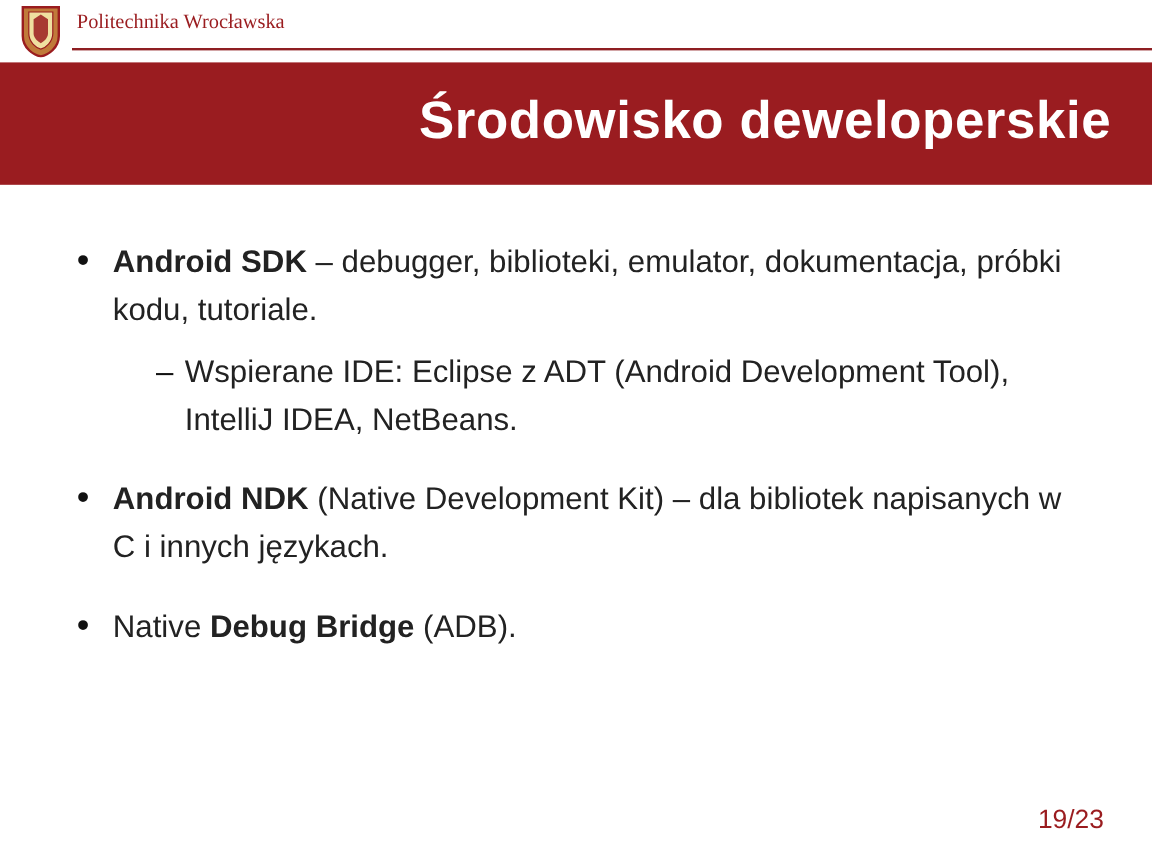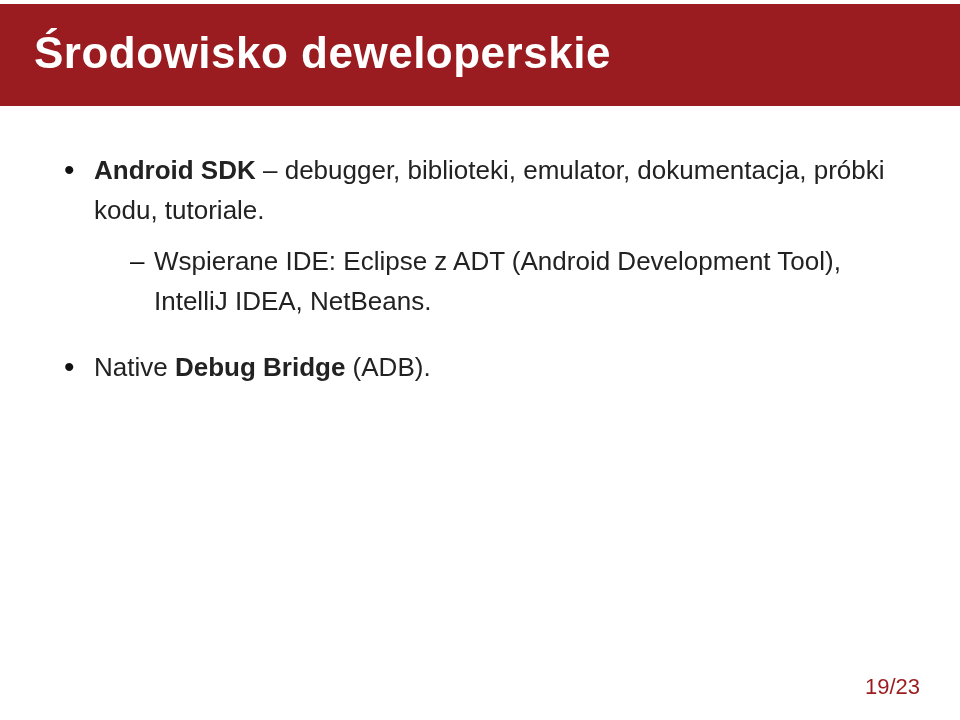--- a/index.html
+++ b/index.html
@@ -42,20 +42,21 @@
     right: 0;
     top: 40px;
     height: 2px;
     background: #8E1E22;
   }
   .title-band {
     margin-top: 4px;
     background: #9A1C20;
     color: #fff;
     padding: 24px 34px 28px 34px;
+    text-align: right;
   }
   .title-band h1 {
     margin: 0;
     font-size: 44px;
     font-weight: 700;
     letter-spacing: 0.5px;
   }
   .content {
     padding: 44px 72px 0 64px;
     font-size: 26px;
@@ -105,35 +106,49 @@
     bottom: 24px;
     color: #9A1C1F;
     font-size: 22px;
   }
 </style>
 </head>
 <body>
 
 <div class="slide">
 
+  <div class="topbar">
+    <div class="logo">
+      <svg viewBox="0 0 36 44" width="36" height="44">
+        <path d="M3 2 H33 V26 C33 36 24 42 18 43 C12 42 3 36 3 26 Z" fill="#c07a3a" stroke="#9A1C1F" stroke-width="2"></path>
+        <path d="M8 6 H28 V24 C28 31 22 36 18 37 C14 36 8 31 8 24 Z" fill="#efdfa0" stroke="#9A1C1F" stroke-width="1"></path>
+        <path d="M12 12 L18 8 L24 12 V24 C24 28 20 31 18 32 C16 31 12 28 12 24 Z" fill="#9A1C1F" opacity="0.85"></path>
+      </svg>
+    </div>
+    <div class="institution">Politechnika Wrocławska</div>
+    <div class="hr"></div>
+  </div>
 
   <div class="title-band">
     <h1>Środowisko deweloperskie</h1>
   </div>
 
   <div class="content">
     <ul class="top">
       <li>
         <span class="bold">Android SDK</span><span> – debugger, biblioteki, emulator, dokumentacja, próbki kodu, tutoriale.</span>
         <ul class="sub">
           <li>
             <span>Wspierane IDE: Eclipse z ADT (Android Development Tool), IntelliJ IDEA, NetBeans.</span>
           </li>
         </ul>
       </li>
       <li>
+        <span class="bold">Android NDK</span><span> (Native Development Kit) – dla bibliotek napisanych w C i innych językach.</span>
+      </li>
+      <li>
         <span>Native </span><span class="bold">Debug Bridge</span><span> (ADB).</span>
       </li>
     </ul>
   </div>
 
   <div class="page-num">19/23</div>
 </div>
 
 </body></html>

